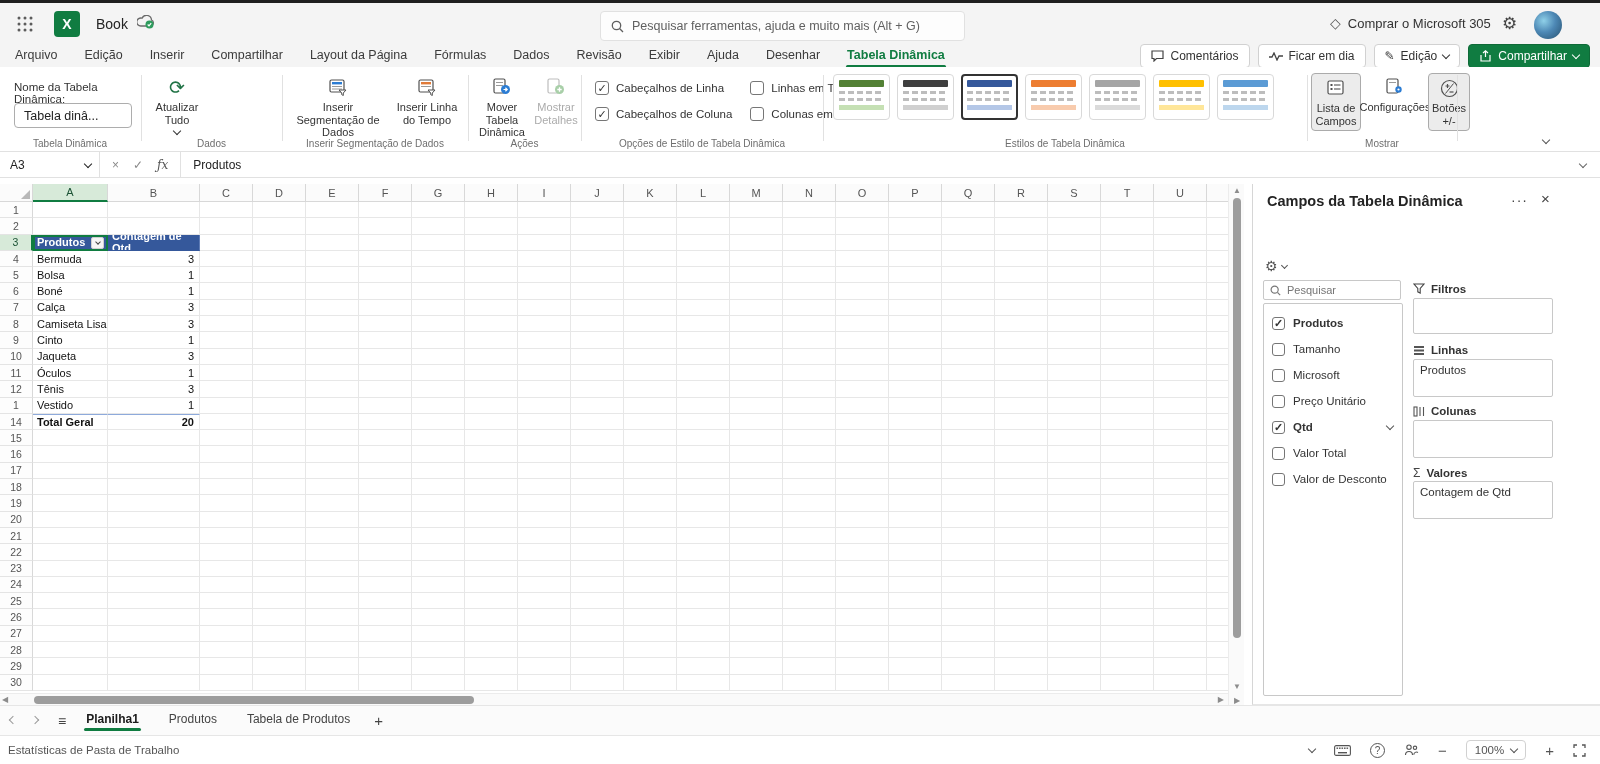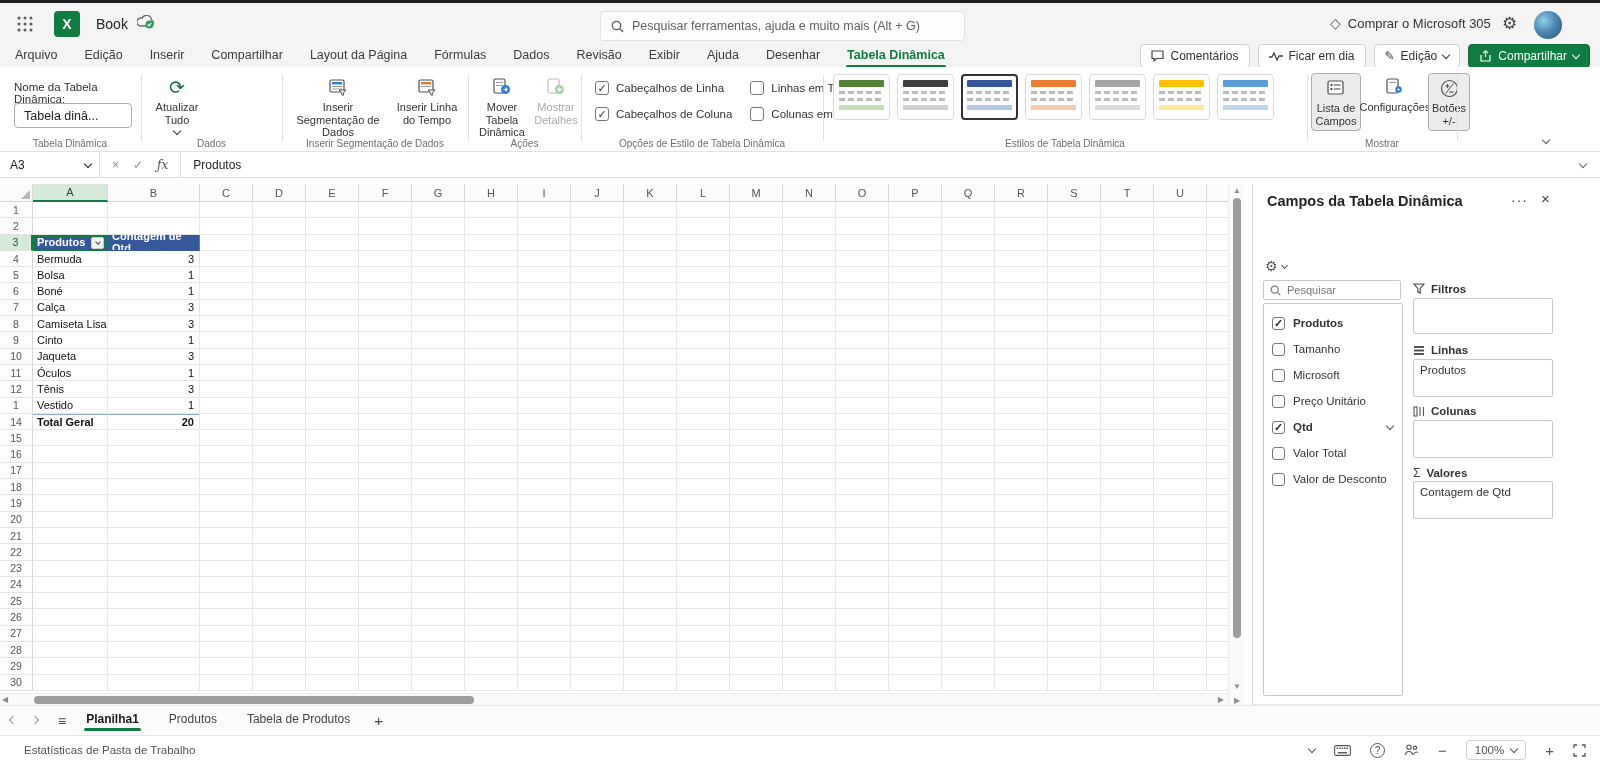--- a/index.html
+++ b/index.html
@@ -118,21 +118,21 @@
   #sheetnav .nav { cursor:pointer; }
   #allsheets { margin-left:20px; color:#444; font-size:14px; cursor:pointer; }
   #sheettabs { display:flex; align-items:center; margin-left:18px; gap:26px; }
   .stab { font-size:12px; color:#444; cursor:pointer; position:relative; padding:4px 2px 7px; white-space:nowrap; }
   .stab.active { font-weight:bold; color:#1a1a1a; }
   .stab.active::after { content:""; position:absolute; left:0; right:0; bottom:2px; height:3px; border-radius:2px; background:#107C41; }
   #addsheet { margin-left:22px; font-size:15px; color:#444; cursor:pointer; }
 
   
   #statusbar { position:absolute; left:0; top:735px; width:1600px; height:29px; background:#fff; border-top:1px solid #e6e6e6; display:flex; align-items:center; font-size:11.5px; color:#555; }
-  #status-left { margin-left:24px; cursor:pointer; }
+  #status-left { margin-left:8px; cursor:pointer; }
   #status-right { position:absolute; right:14px; display:flex; align-items:center; gap:19px; color:#555; }
   #status-right .sbtn { cursor:pointer; display:flex; align-items:center; }
   #zoombox { display:flex; align-items:center; gap:7px; border:1px solid #d1d1d1; border-radius:4px; height:20px; padding:0 8px; cursor:pointer; }
   .qmark { width:15px; height:15px; border:1.2px solid #555; border-radius:50%; display:flex; align-items:center; justify-content:center; font-size:10px; }
 </style>
 </head>
 <body>
 
 <div id="stage">
 

